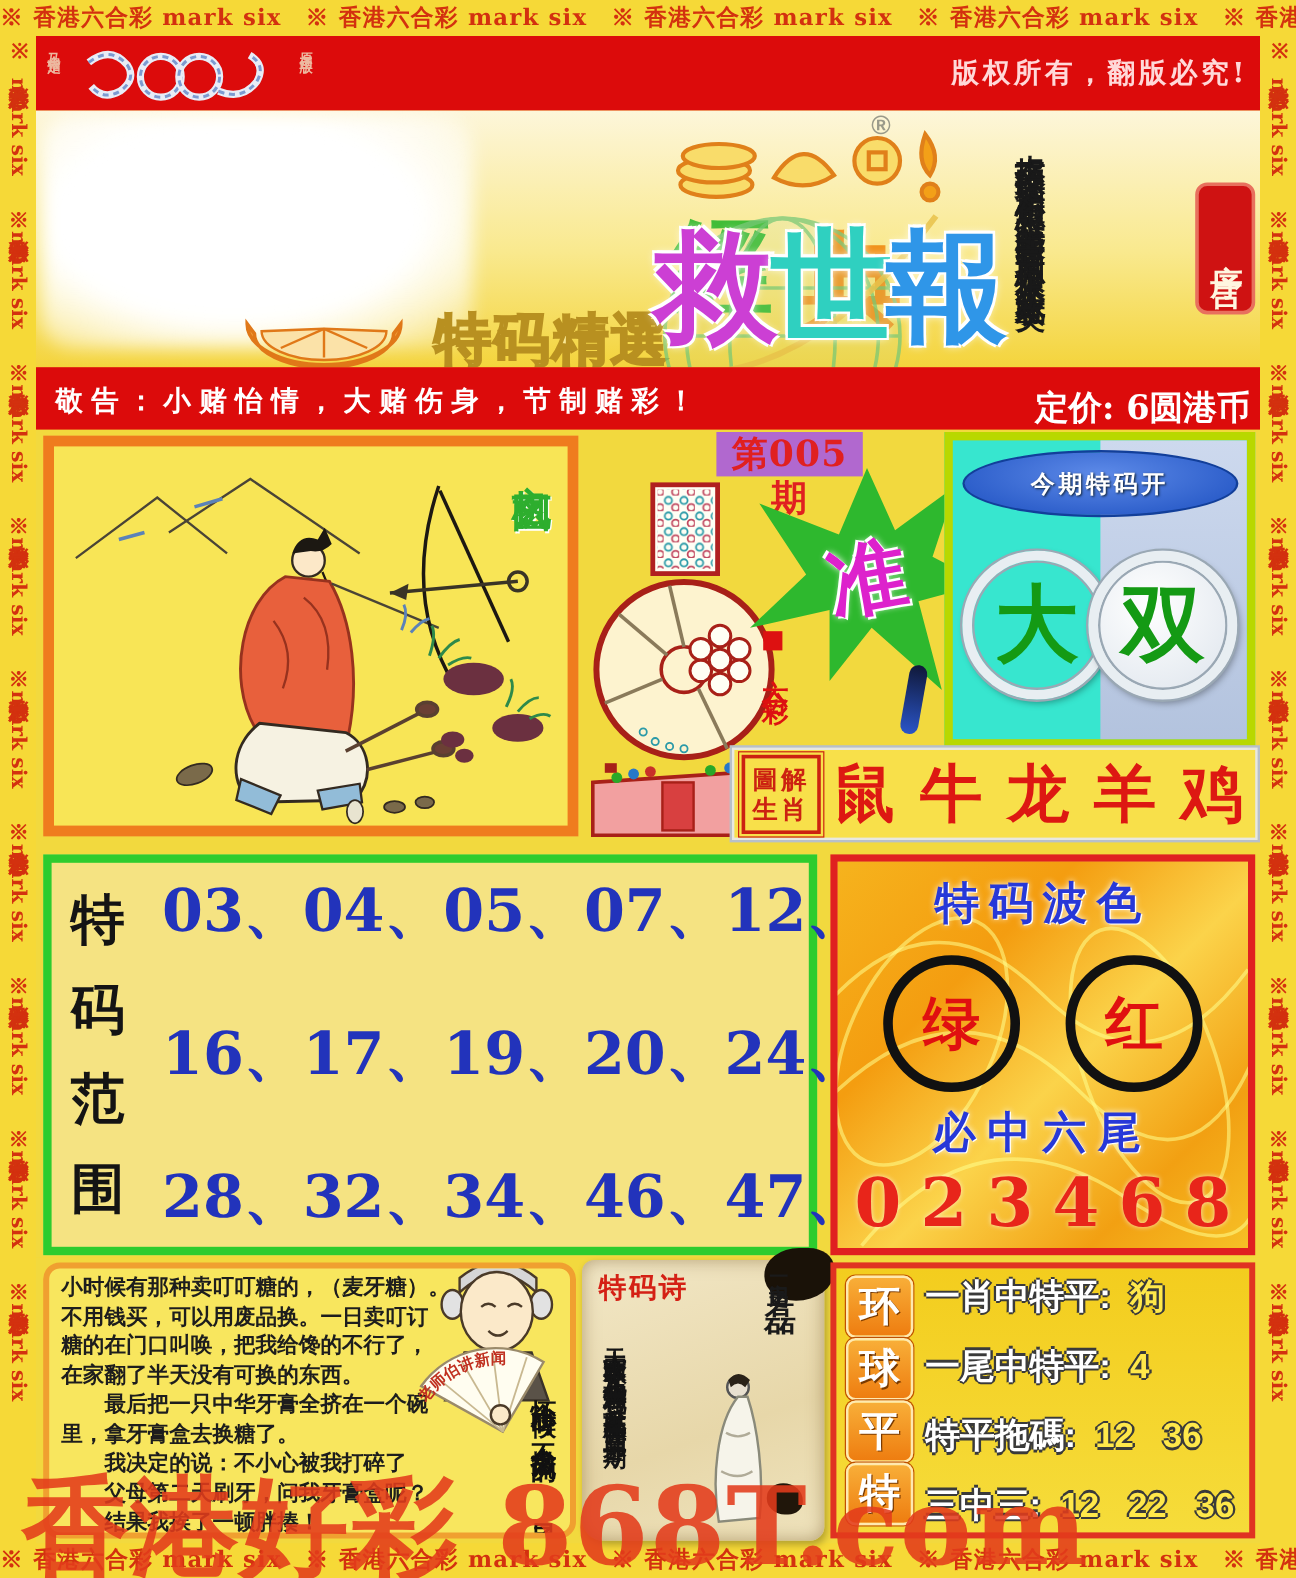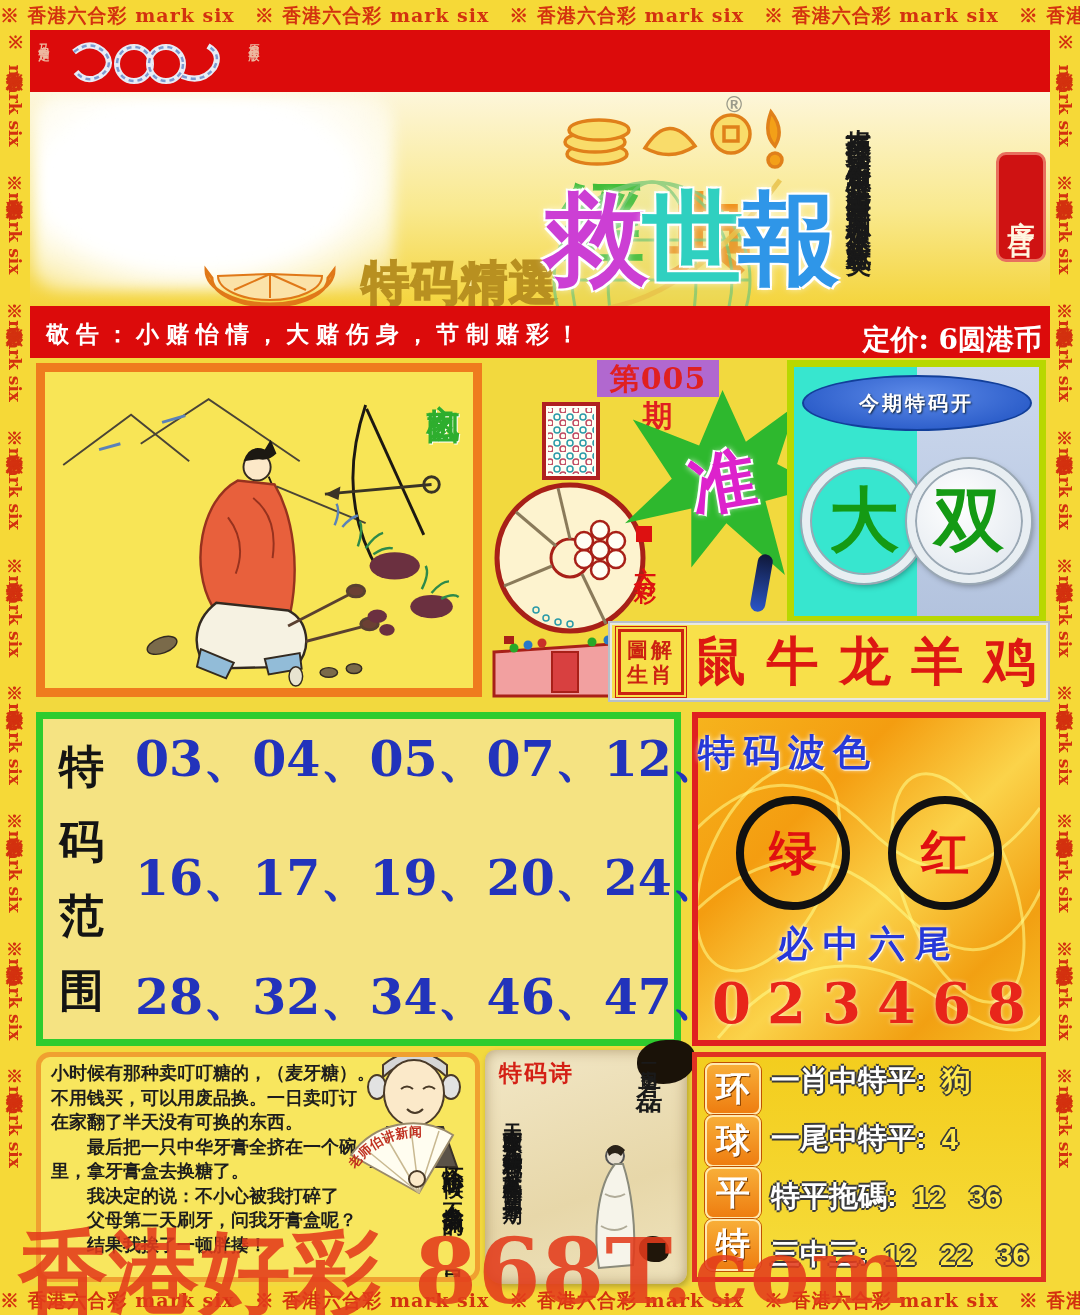--- a/index.html
+++ b/index.html
@@ -71,21 +71,21 @@
   .zodiac{position:absolute;left:582px;top:267px;width:434px;height:73px;background:#f8e04a;box-shadow:0 0 0 2px #e8e8e0,0 0 0 4px #b8c0c8;display:flex;align-items:center;}
   .zstamp{width:60px;height:60px;margin-left:6px;border:3px solid #cc2211;box-shadow:0 0 0 2px #f8e04a,0 0 0 3px #cc2211;display:flex;flex-direction:column;align-items:center;justify-content:center;color:#cc2211;font-weight:bold;font-size:21px;line-height:25px;font-family:"DejaVu Serif",serif;letter-spacing:3px;}
   .zanimals{flex:1;display:flex;justify-content:space-around;font-size:52px;font-weight:bold;color:#dd1812;font-family:"DejaVu Serif",serif;}
 
   .range{position:absolute;left:6px;top:354px;width:645px;height:334px;background:#f5e382;border:7px solid #2ecc2e;box-sizing:border-box;}
   .rlabel{position:absolute;left:16px;top:18px;height:284px;display:flex;flex-direction:column;justify-content:space-between;font-size:45px;font-weight:bold;color:#141414;font-family:"DejaVu Serif",serif;}
   .rrows{position:absolute;left:92px;top:8px;right:12px;height:304px;display:flex;flex-direction:column;justify-content:space-between;}
   .rrow{font-size:49px;font-weight:bold;color:#2233bb;font-family:"DejaVu Serif",serif;white-space:nowrap;}
 
   .wave{position:absolute;left:662px;top:354px;width:354px;height:334px;border:6px solid #e02020;box-sizing:border-box;background:linear-gradient(135deg,#f6b31d 0%,#f49d10 30%,#fbd34a 55%,#f2a012 80%,#f6c026 100%);}
-  .wtitle{position:absolute;top:10px;width:100%;font-size:37px;font-weight:bold;color:#2738d8;letter-spacing:8px;font-family:Liberation Mono, monospace;text-shadow:0 0 5px #fff,1px 1px 0 #fff;}
+  .wtitle{position:absolute;top:10px;width:100%;text-align:center;font-size:37px;font-weight:bold;color:#2738d8;letter-spacing:8px;font-family:Liberation Mono, monospace;text-shadow:0 0 5px #fff,1px 1px 0 #fff;}
   .wcircle{position:absolute;top:78px;width:98px;height:98px;border-radius:50%;border:8px solid #111;display:flex;align-items:center;justify-content:center;font-size:48px;font-weight:bold;color:#e01010;font-family:"DejaVu Serif",serif;}
   .wc-green{left:38px;} .wc-red{right:38px;}
   .wsub{position:absolute;top:202px;width:100%;text-align:center;font-size:36px;font-weight:bold;color:#2738d8;letter-spacing:10px;font-family:"DejaVu Serif",serif;text-shadow:0 0 5px #fff,1px 1px 0 #fff;}
   .wtails{position:absolute;top:252px;left:14px;right:14px;display:flex;justify-content:space-between;font-size:56px;font-weight:bold;color:#e8251a;font-family:"DejaVu Serif",serif;text-shadow:0 0 4px rgba(255,255,255,.7);}
 
   
   .bottom{position:absolute;left:30px;top:1048px;width:1020px;height:238px;background:#f2d93e;z-index:1;}
 
   .story{position:absolute;left:6px;top:4px;width:444px;height:230px;background:#f8e65e;border:5px solid #f0a030;border-radius:14px;box-sizing:border-box;overflow:hidden;}
   .slines{position:absolute;left:10px;top:4px;width:330px;font-size:18px;font-weight:bold;color:#1d1d1d;line-height:24.5px;font-family:"DejaVu Serif",serif;}
@@ -132,20 +132,21 @@
         <path d="M12,18 Q30,4 44,20 Q52,32 38,42 Q24,50 14,38" stroke="#7d9ad0" stroke-width="2.5" stroke-dasharray="5,4"></path>
         <circle cx="72" cy="30" r="17" stroke="#e8ecf6"></circle>
         <circle cx="72" cy="30" r="17" stroke="#7d9ad0" stroke-width="2.5" stroke-dasharray="5,4"></circle>
         <circle cx="104" cy="30" r="17" stroke="#e8ecf6"></circle>
         <circle cx="104" cy="30" r="17" stroke="#7d9ad0" stroke-width="2.5" stroke-dasharray="5,4"></circle>
         <path d="M120,42 Q140,50 152,34 Q160,20 146,12" stroke="#e8ecf6"></path>
         <path d="M120,42 Q140,50 152,34 Q160,20 146,12" stroke="#7d9ad0" stroke-width="2.5" stroke-dasharray="5,4"></path>
       </g>
     </svg>
     <div class="stampcol stamp-r">原创正版</div>
+    <div class="copyright">版权所有，翻版必究!</div>
   </div>
 
   <div class="headerbody">
     <div class="blurblob"></div>
     <svg class="orangeslice" width="140" height="46" viewBox="0 0 140 46">
       <path d="M6,6 A64,34 0 0 0 134,6 L128,14 A58,28 0 0 1 12,14 Z" fill="#f2a43c" stroke="#e07818" stroke-width="3"></path>
       <path d="M18,12 A52,24 0 0 0 122,12 L70,10 Z" fill="#fbe2a8" stroke="#e07818" stroke-width="2"></path>
       <g stroke="#e07818" stroke-width="2">
           <line x1="70" y1="10" x2="34" y2="26"></line>
           <line x1="70" y1="10" x2="70" y2="34"></line>
@@ -374,20 +375,21 @@
       </div>
     </div>
   </div>
 
   <div class="bottom">
 
     <div class="story">
       <div class="slines">
         <div class="sline">小时候有那种卖叮叮糖的，（麦牙糖）。</div>
         <div class="sline">不用钱买，可以用废品换。一日卖叮订</div>
+        <div class="sline">糖的在门口叫唤，把我给馋的不行了，</div>
         <div class="sline">在家翻了半天没有可换的东西。</div>
         <div class="sline indent">最后把一只中华牙膏全挤在一个碗</div>
         <div class="sline">里，拿牙膏盒去换糖了。</div>
         <div class="sline indent">我决定的说：不小心被我打碎了</div>
         <div class="sline indent">父母第二天刷牙，问我牙膏盒呢？</div>
         <div class="sline indent">结果我挨了一顿胖揍！</div>
       </div>
       <svg class="oldman" width="152" height="150" viewBox="0 0 152 150">
         <defs>
             <path id="fanarc" d="M28,118 A74,74 0 0 1 128,96"></path>

